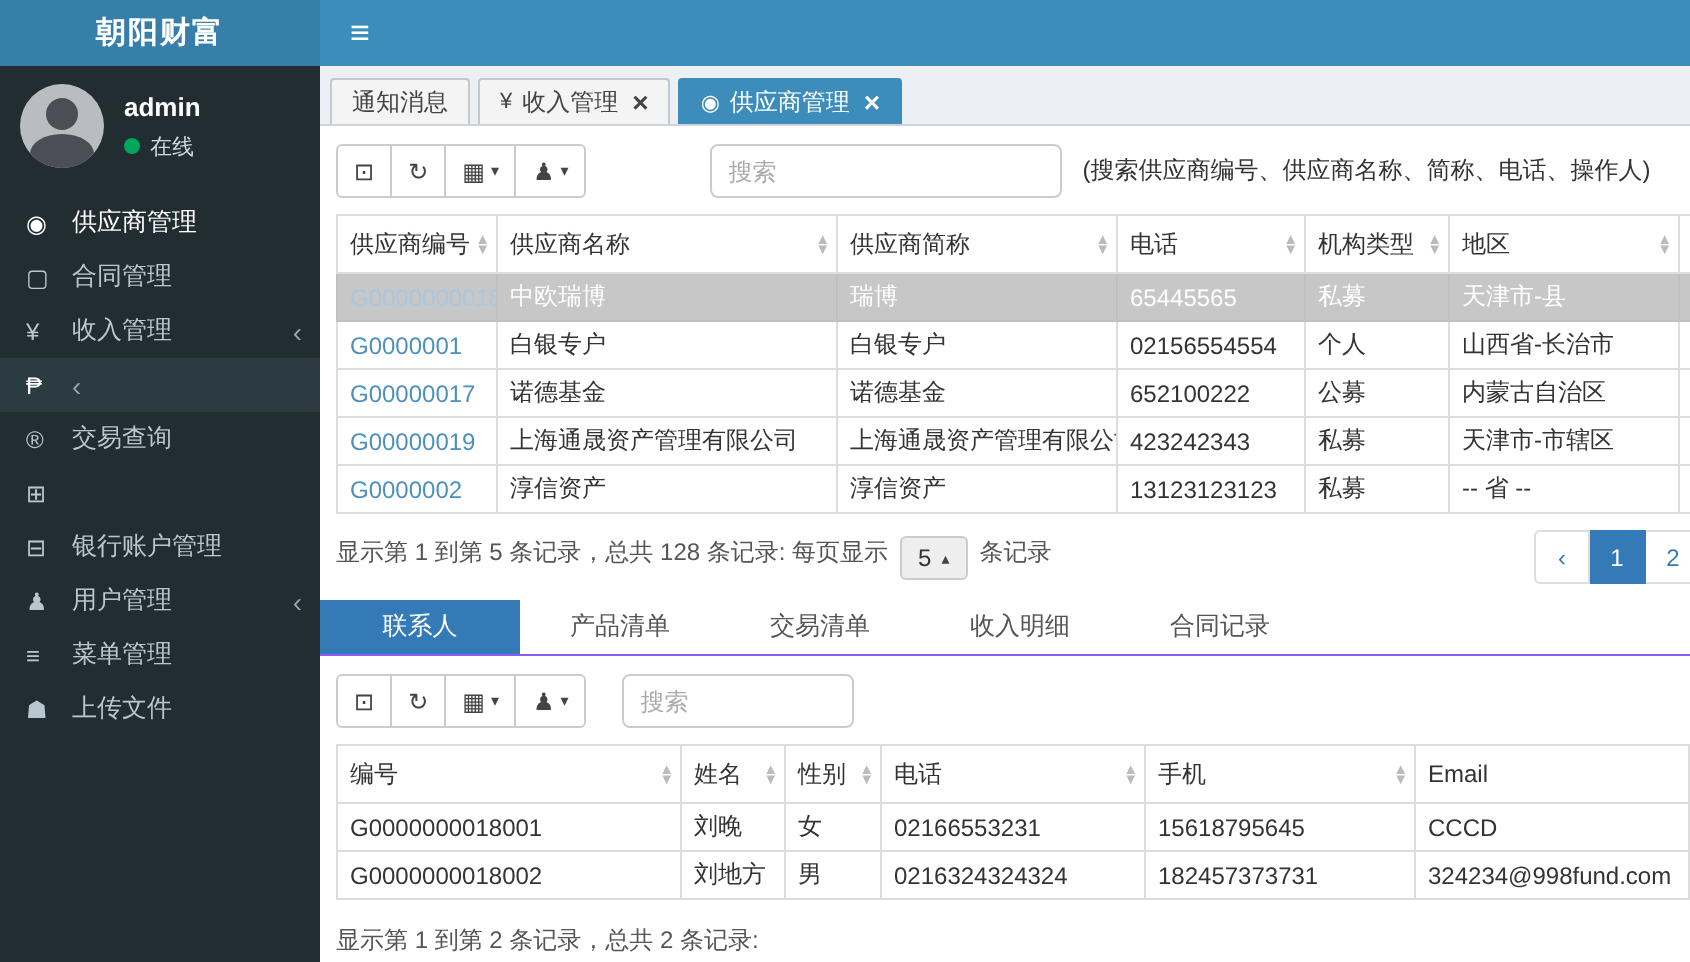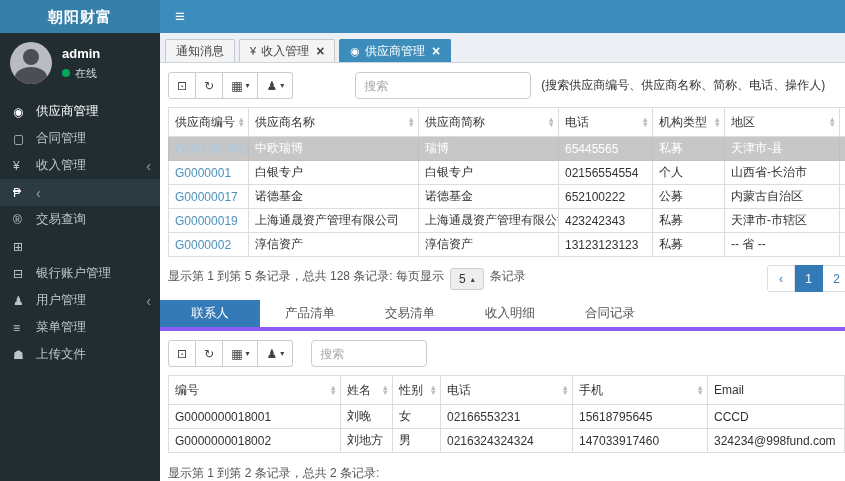--- a/index.html
+++ b/index.html
@@ -63,21 +63,21 @@
 
   .tfoot{position:relative;margin:8px 8px 6px;height:29px}
   .summary{display:flex;align-items:flex-start;color:#555;padding-top:3px;white-space:nowrap}
   .pgsize{display:inline-flex;align-items:center;gap:5px;border:1px solid #ccc;background:#eee;border-radius:3px;padding:3px 8px;color:#333;cursor:pointer;margin:0 6px}
   .pgsize .caret{font-size:8px}
   .pagination{position:absolute;right:-14px;top:0;display:flex}
   .pbtn{min-width:28px;height:27px;border:1px solid #ddd;background:#fff;color:#337ab7;display:flex;align-items:center;justify-content:center;cursor:pointer;font-size:12px;border-left:none;padding:0 9px}
   .pbtn:first-child{border-left:1px solid #ddd;border-radius:3px 0 0 3px}
   .pbtn.active{background:#337ab7;border-color:#337ab7;color:#fff}
 
-  .subtabs{display:flex;border-bottom:4px solid #8b5cf6;margin-top:2px}
+  .subtabs{display:flex;border-bottom:1px solid #8b5cf6;margin-top:2px}
   .stab{width:100px;height:27px;display:flex;align-items:center;justify-content:center;color:#555;cursor:pointer;font-size:12.5px;white-space:nowrap}
   .stab.active{background:#337ab7;color:#fff}
   .summary2{margin:12px 8px;color:#555}
 </style>
 </head>
 <body>
 
 <div class="app">
 
   <aside class="sidebar">
@@ -365,21 +365,21 @@
               <td>女</td>
               <td>02166553231</td>
               <td>15618795645</td>
               <td>CCCD</td>
             </tr>
             <tr>
               <td>G0000000018002</td>
               <td>刘地方</td>
               <td>男</td>
               <td>0216324324324</td>
-              <td>147033917460</td>
+              <td>182457373731</td>
               <td>324234@998fund.com</td>
             </tr>
           </tbody>
         </table>
       </div>
 
       <div class="summary2">显示第 1 到第 2 条记录，总共 2 条记录:</div>
     </section>
 
   </main>

